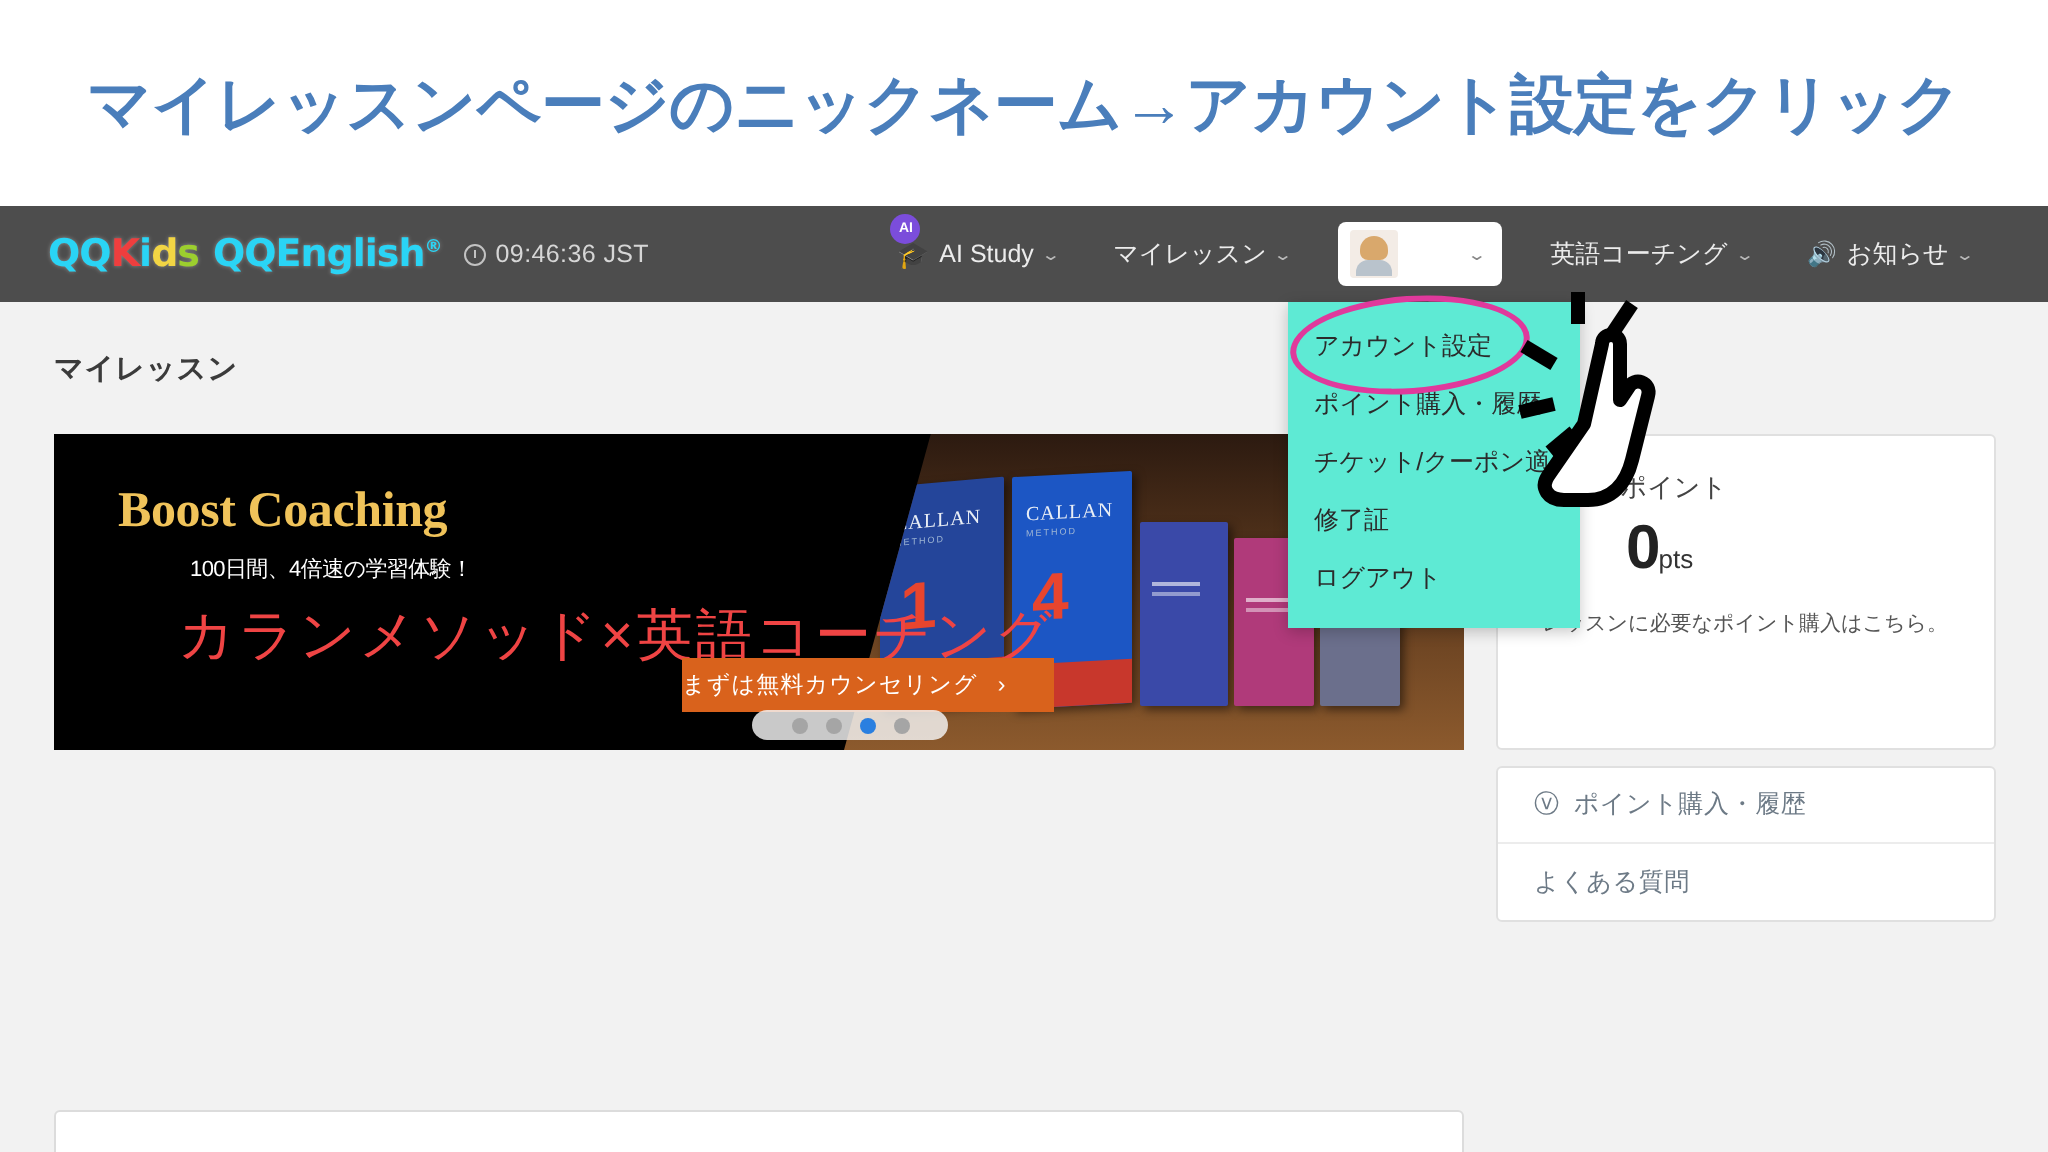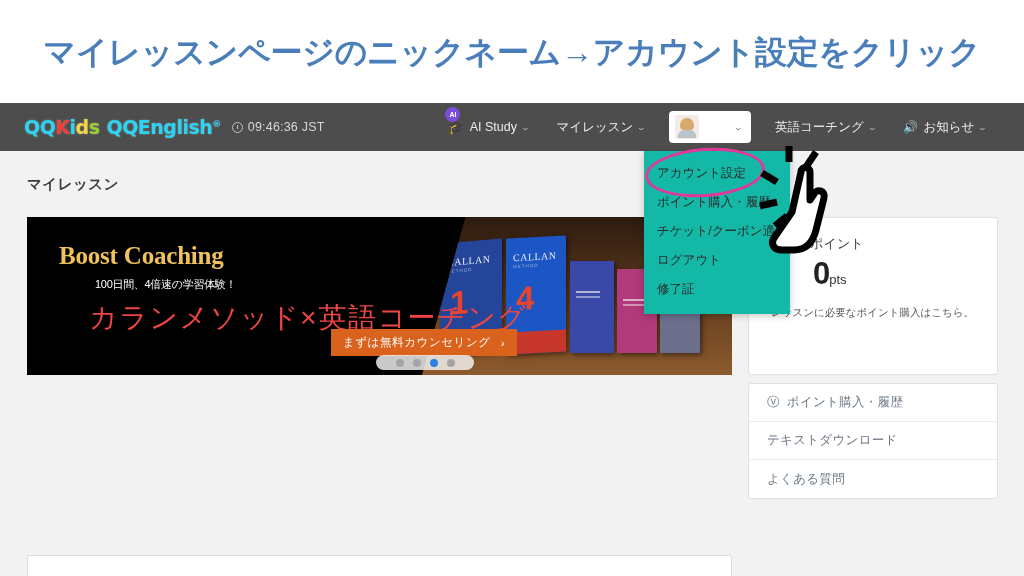--- a/index.html
+++ b/index.html
@@ -126,23 +126,23 @@
   }
   .banner-sub {
     position: absolute; left: 68px; top: 60px; color: #ffffff; font-size: 11px;
     letter-spacing: -.3px;
   }
   .banner-main {
     position: absolute; left: 62px; top: 82px; color: #ef4444; font-size: 28px;
     font-family: Liberation Mono, monospace; letter-spacing: 1.5px;
   }
   .banner-cta {
-    position: absolute; left: 304px; top: 112px; width: 186px; height: 27px;
+    position: absolute; left: 314px; top: 112px; width: 186px; height: 27px;
     background: #d9621c; color: #fff; font-size: 11.5px; letter-spacing: .6px;
-    display: flex; align-items: center; justify-content: center; gap: 10px;
+    display: flex; align-items: center; gap: 10px;
     cursor: pointer;
   }
   .dots {
     position: absolute; left: 349px; top: 138px; width: 98px; height: 15px;
     background: rgba(245,245,245,.82); border-radius: 8px;
     display: flex; align-items: center; justify-content: center; gap: 9px;
   }
   .dot { width: 8px; height: 8px; border-radius: 50%; background: #a5a5a5; cursor:pointer; }
   .dot.on { background: #2a7fe0; }
 
@@ -183,21 +183,21 @@
   .linkrow {
     height: 38px; display: flex; align-items: center; gap: 7px; padding-left: 18px;
     font-size: 12.5px; color: #6d7a86; border-bottom: 1px solid #ececec;
     cursor: pointer; letter-spacing: .3px;
   }
   .linkrow:last-child { border-bottom: none; }
 
   
   .dropdown {
     position: absolute; left: 644px; top: 151px; width: 146px;
-    background: #14b8a6; box-shadow: 0 2px 7px rgba(0,0,0,.22); z-index: 40;
+    background: #5eead4; box-shadow: 0 2px 7px rgba(0,0,0,.22); z-index: 40;
     padding: 8px 0 10px;
   }
   .dd-item {
     height: 29px; display: flex; align-items: center; padding-left: 13px;
     font-size: 12.5px; color: #2b2b2b; cursor: pointer; white-space: nowrap;
   }
 
   
   .anno { position: absolute; z-index: 60; pointer-events: none; }
   .ellipse {
@@ -319,34 +319,31 @@
         <div>レッスンに必要なポイント購入はこちら。</div>
       </div>
     </div>
 
     <div class="linklist">
       <div class="linkrow">
         <span>ⓥ</span>
         <span>ポイント購入・履歴</span>
       </div>
       <div class="linkrow">
-        <span>テキストダウンロード</span>
-      </div>
-      <div class="linkrow">
         <span>よくある質問</span>
       </div>
     </div>
   </div>
 
   <div class="dropdown">
     <div class="dd-item">アカウント設定</div>
     <div class="dd-item">ポイント購入・履歴</div>
     <div class="dd-item">チケット/クーポン適用</div>
+    <div class="dd-item">修了証</div>
     <div class="dd-item">ログアウト</div>
-    <div class="dd-item">修了証</div>
   </div>
 
   <div class="anno ellipse"></div>
   <svg class="anno cursor" viewBox="0 0 130 130">
     <g stroke="#000" stroke-width="7" stroke-linecap="butt">
       <line x1="49" y1="8" x2="49" y2="24"></line>
       <line x1="76" y1="14" x2="66" y2="29"></line>
       <line x1="22" y1="35" x2="37" y2="44"></line>
       <line x1="20" y1="68" x2="37" y2="64"></line>
       <line x1="35" y1="88" x2="47" y2="78"></line>

